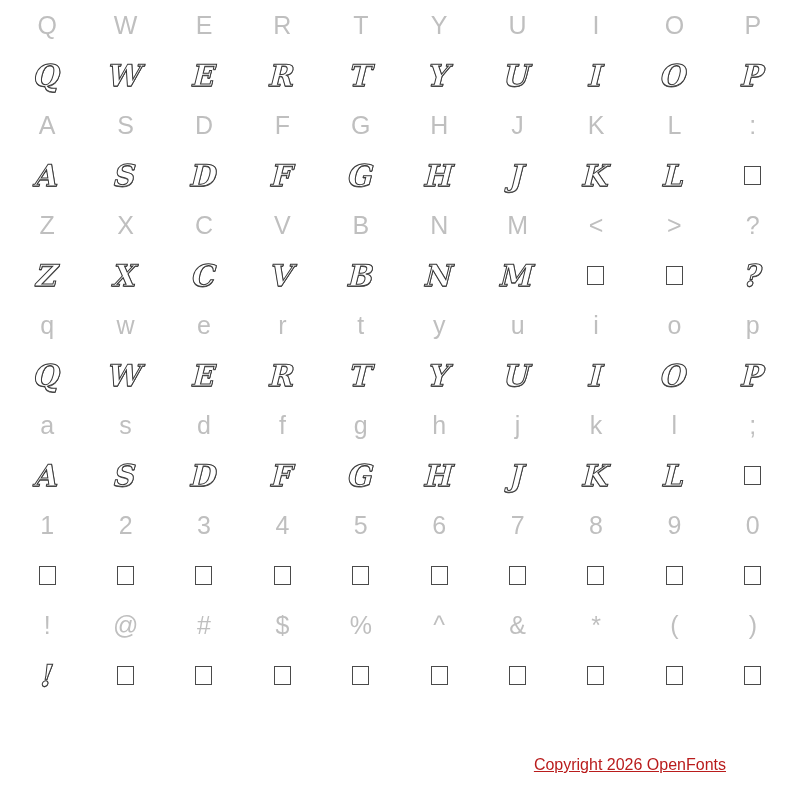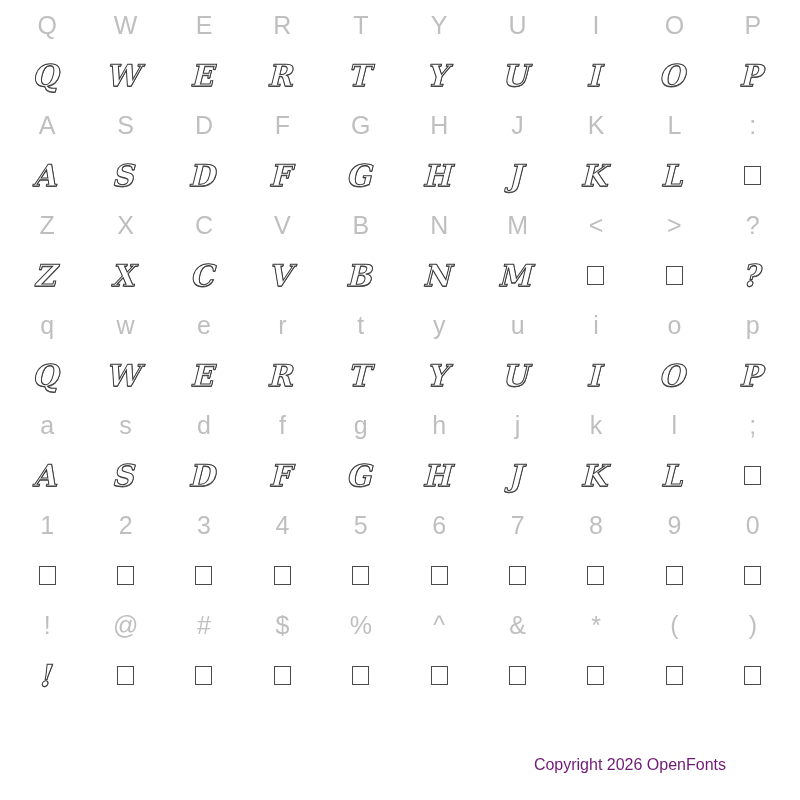--- a/index.html
+++ b/index.html
@@ -70,24 +70,25 @@
     height: 19px;
     border: 1px solid #4a4a4a;
     background: #ffffff;
     box-sizing: border-box;
     display: block;
   }
   .copyright {
     position: absolute;
     right: 74px;
     bottom: 26px;
-    color: #701a75;
+    color: #b91c1c;
     font-size: 16px;
     font-family: "Liberation Sans", sans-serif;
     white-space: nowrap;
+    text-decoration: underline;
   }
 </style>
 </head>
 <body>
 
 <div id="sheet">
   <div class="grid">
       <div class="row ref"><div class="cell">Q</div><div class="cell">W</div><div class="cell">E</div><div class="cell">R</div><div class="cell">T</div><div class="cell">Y</div><div class="cell">U</div><div class="cell">I</div><div class="cell">O</div><div class="cell">P</div></div>
       <div class="row smp"><div class="cell">Q</div><div class="cell">W</div><div class="cell">E</div><div class="cell">R</div><div class="cell">T</div><div class="cell">Y</div><div class="cell">U</div><div class="cell">I</div><div class="cell">O</div><div class="cell">P</div></div>
       <div class="row ref"><div class="cell">A</div><div class="cell">S</div><div class="cell">D</div><div class="cell">F</div><div class="cell">G</div><div class="cell">H</div><div class="cell">J</div><div class="cell">K</div><div class="cell">L</div><div class="cell">:</div></div>

